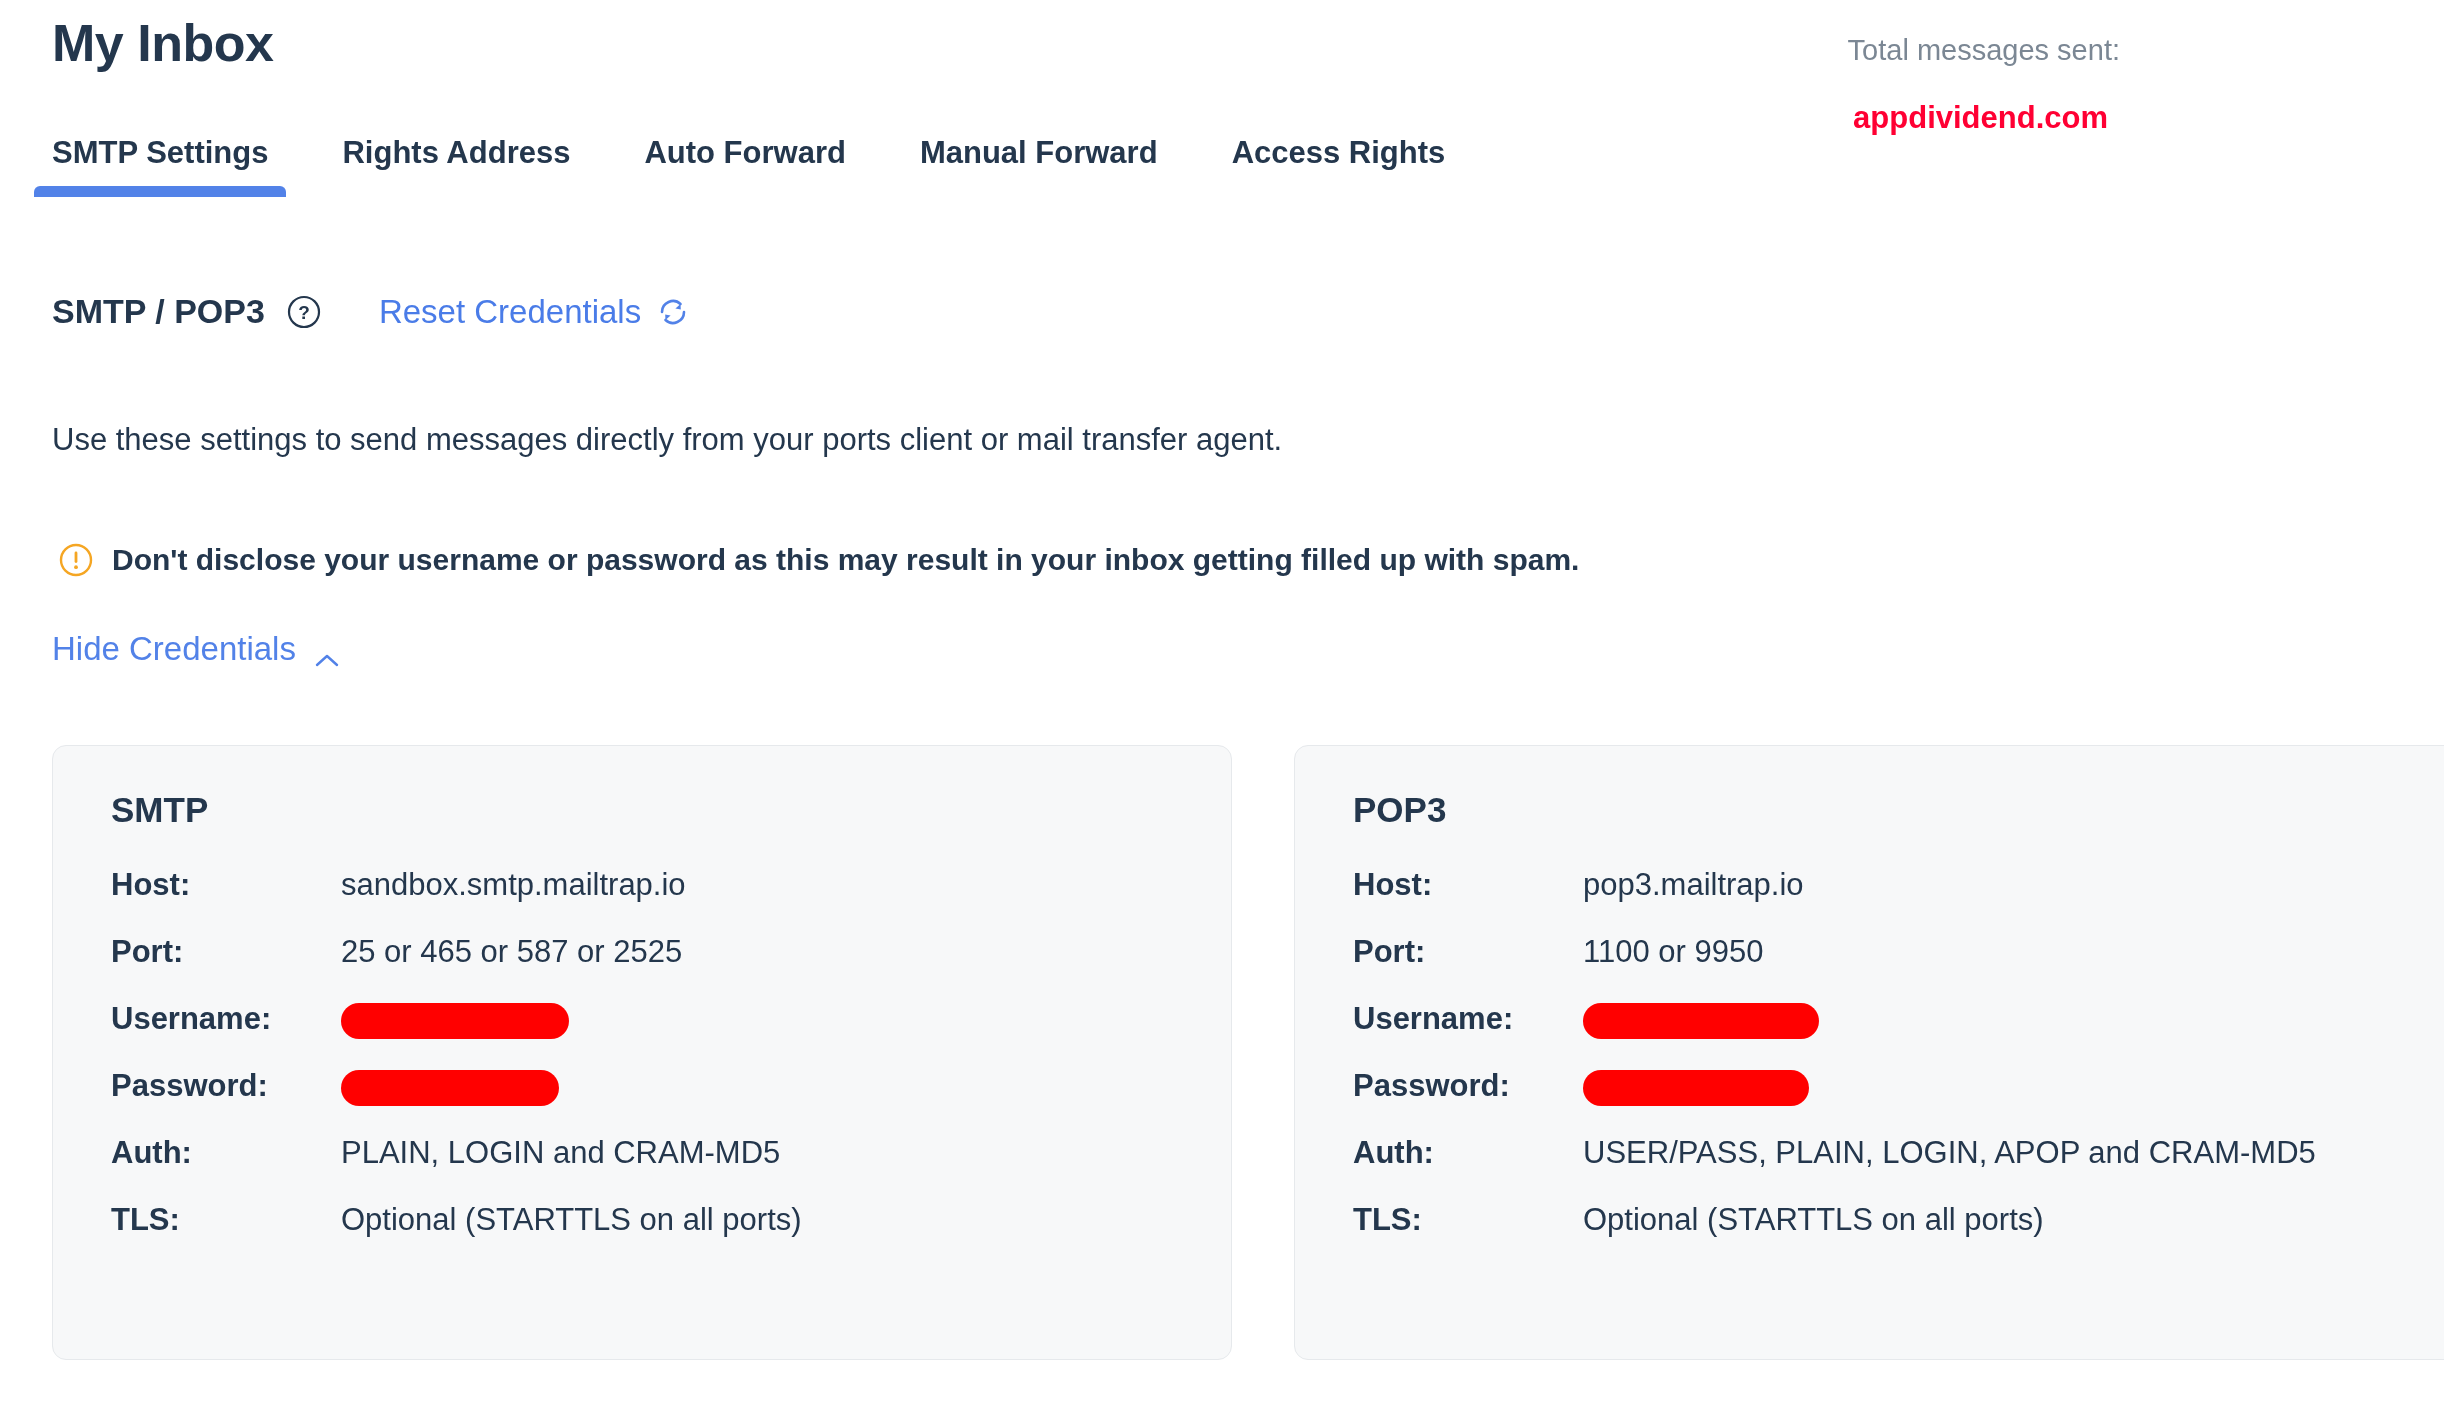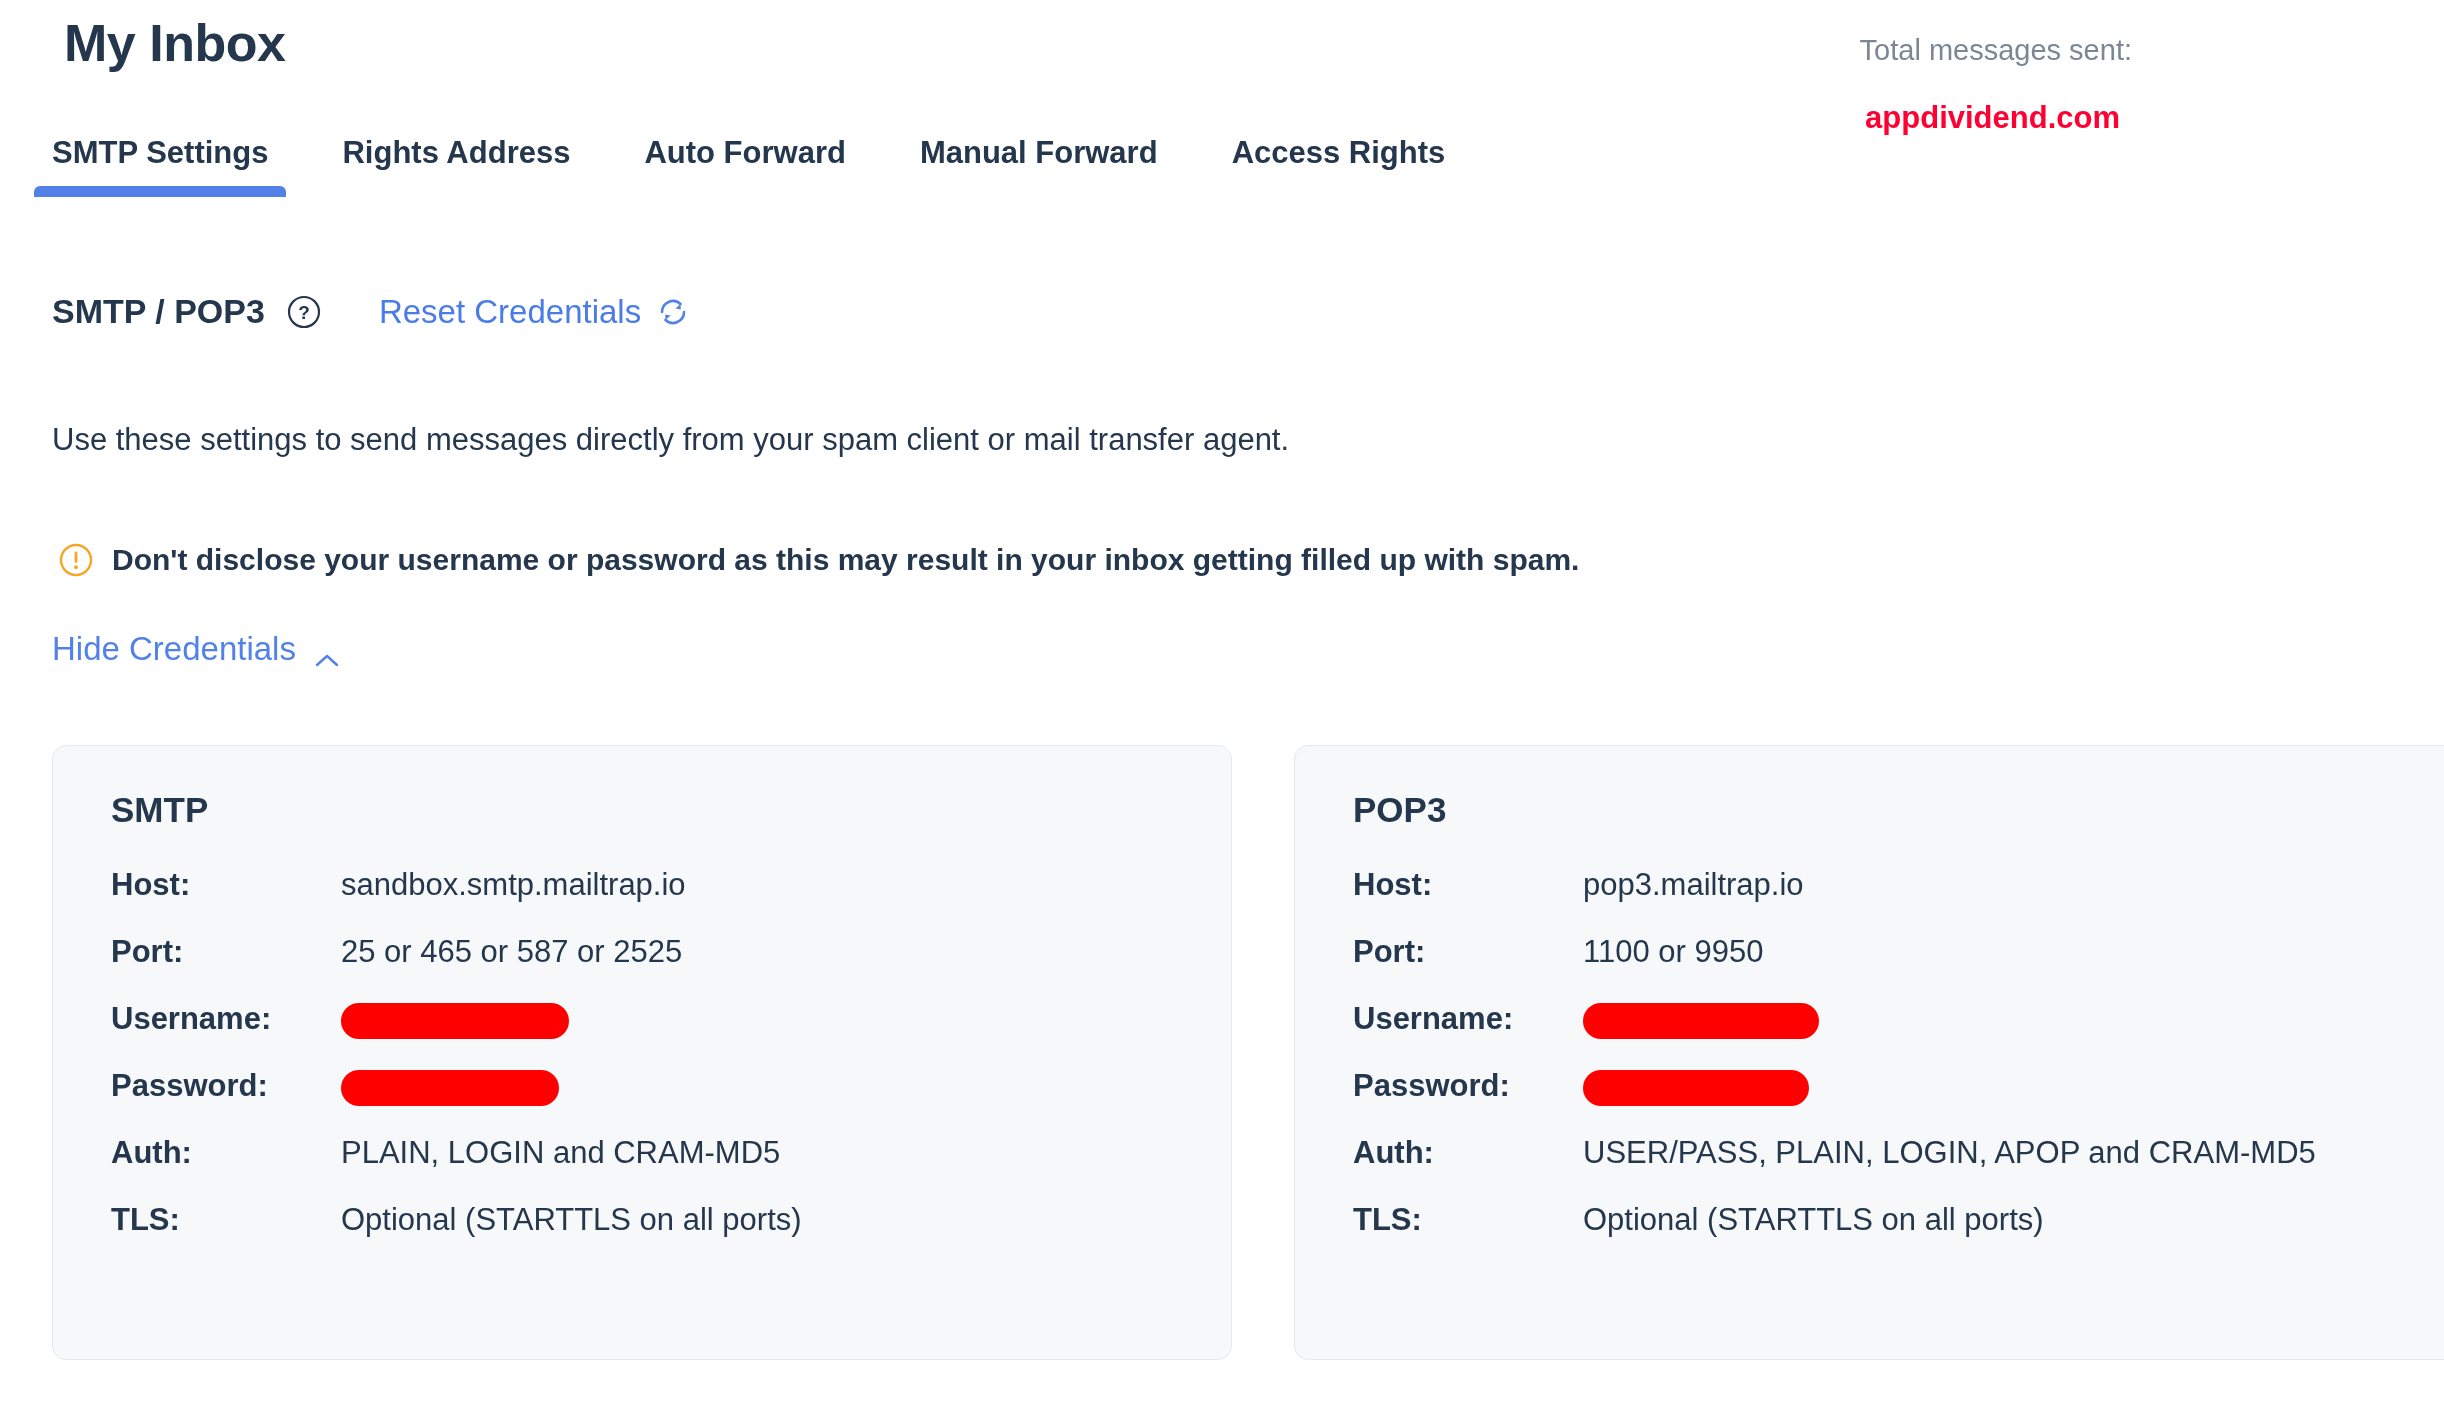--- a/index.html
+++ b/index.html
@@ -13,21 +13,21 @@
 
   body {
     font-family: "Liberation Sans", sans-serif;
     color: #24374d;
     position: relative;
   }
 
   
   .page-header {
     position: absolute;
-    left: 12px; top: 0;
+    left: 0; top: 0;
     width: 2120px;
     height: 200px;
   }
 
   .page-title {
     position: absolute;
     left: 52px;
     top: 12px;
     font-size: 52px;
     font-weight: bold;
@@ -283,21 +283,21 @@
       <svg viewBox="0 0 36 36" width="36" height="36" aria-hidden="true">
         <path d="M29 18a11 11 0 0 1-18.5 8" fill="none" stroke="#5282e8" stroke-width="2.6" stroke-linecap="round"></path>
         <path d="M7 18a11 11 0 0 1 18.5-8" fill="none" stroke="#5282e8" stroke-width="2.6" stroke-linecap="round"></path>
         <path d="M10.5 26 L10.2 20.5 L15.6 21.6 Z" fill="#5282e8"></path>
         <path d="M25.5 10 L25.8 15.5 L20.4 14.4 Z" fill="#5282e8"></path>
       </svg>
     </span>
   </div>
 </div>
 
-<div class="description">Use these settings to send messages directly from your spam client or mail transfer agent.</div>
+<div class="description">Use these settings to send messages directly from your ports client or mail transfer agent.</div>
 
 <div class="warning-row">
   <span class="warning-icon">
     <svg viewBox="0 0 36 36" width="36" height="36" aria-hidden="true">
       <circle cx="18" cy="18" r="15" fill="none" stroke="#f5a623" stroke-width="2.4"></circle>
       <rect x="16.6" y="9.5" width="2.8" height="11.5" rx="1.4" fill="#f5a623"></rect>
       <circle cx="18" cy="25.2" r="1.9" fill="#f5a623"></circle>
     </svg>
   </span>
   <span class="warning-text">Don't disclose your username or password as this may result in your inbox getting filled up with spam.</span>

